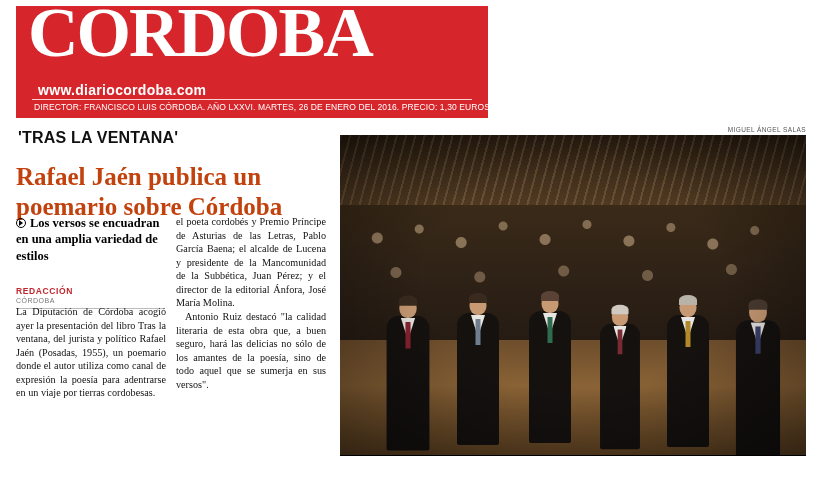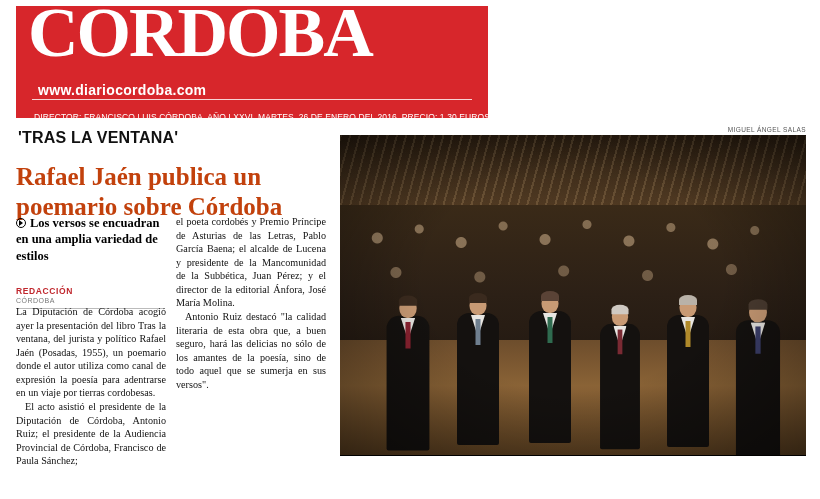--- a/index.html
+++ b/index.html
@@ -64,21 +64,20 @@
   }
   .masthead-credits {
     position: absolute;
     left: 18px;
     top: 96px;
     font-family: "Liberation Sans", sans-serif;
     font-size: 8.5px;
     color: #ffffff;
     letter-spacing: 0.1px;
     white-space: nowrap;
-    margin-top: 10px;
   }
 
   
   .kicker {
     position: absolute;
     left: 18px;
     top: 129px;
     font-family: "Liberation Sans", sans-serif;
     font-size: 16px;
     font-weight: bold;
@@ -329,21 +328,20 @@
   </div>
 
   <div class="byline">
     <div class="byline-name">REDACCIÓN</div>
     <div class="byline-place">CÓRDOBA</div>
     <div class="byline-rule"></div>
   </div>
 
   <div class="col col-1">
     <p class="first">La Diputación de Córdoba acogió ayer la presentación del libro Tras la ventana, del jurista y político Rafael Jaén (Posadas, 1955), un poemario donde el autor utiliza como canal de expresión la poesía para adentrarse en un viaje por tierras cordobesas.</p>
-    <p>El acto asistió el presidente de la Diputación de Córdoba, Antonio Ruiz; el presidente de la Audiencia Provincial de Córdoba, Francisco de Paula Sánchez;</p>
   </div>
 
   <div class="col col-2">
     <p class="first">el poeta cordobés y Premio Príncipe de Asturias de las Letras, Pablo García Baena; el alcalde de Lucena y presidente de la Mancomunidad de la Subbética, Juan Pérez; y el director de la editorial Ánfora, José María Molina.</p>
     <p>Antonio Ruiz destacó "la calidad literaria de esta obra que, a buen seguro, hará las delicias no sólo de los amantes de la poesía, sino de todo aquel que se sumerja en sus versos".</p>
   </div>
 
   <div class="photo-credit">MIGUEL ÁNGEL SALAS</div>
 
   <div class="photo-wrap">

